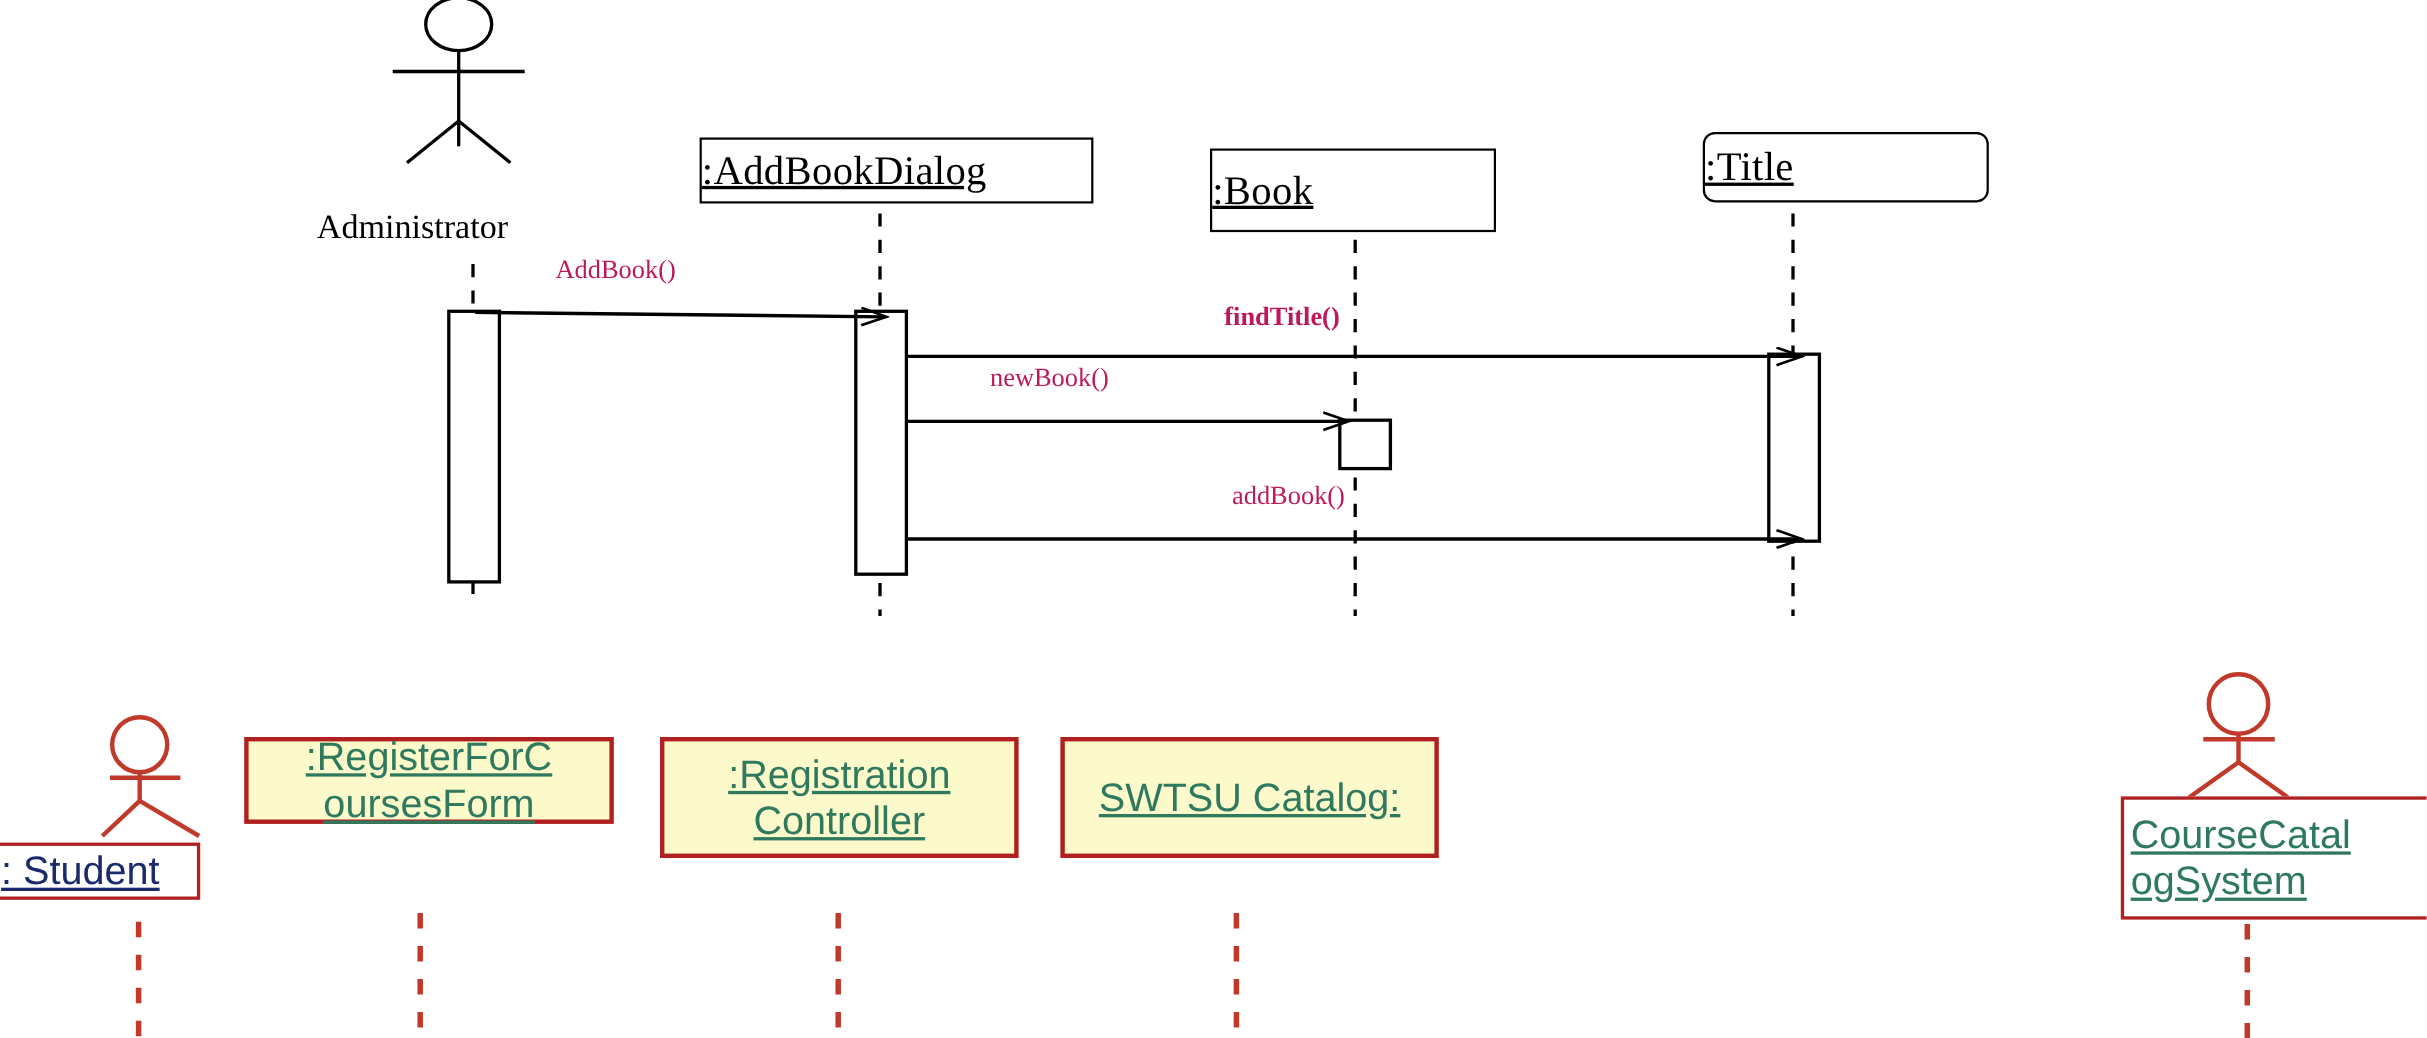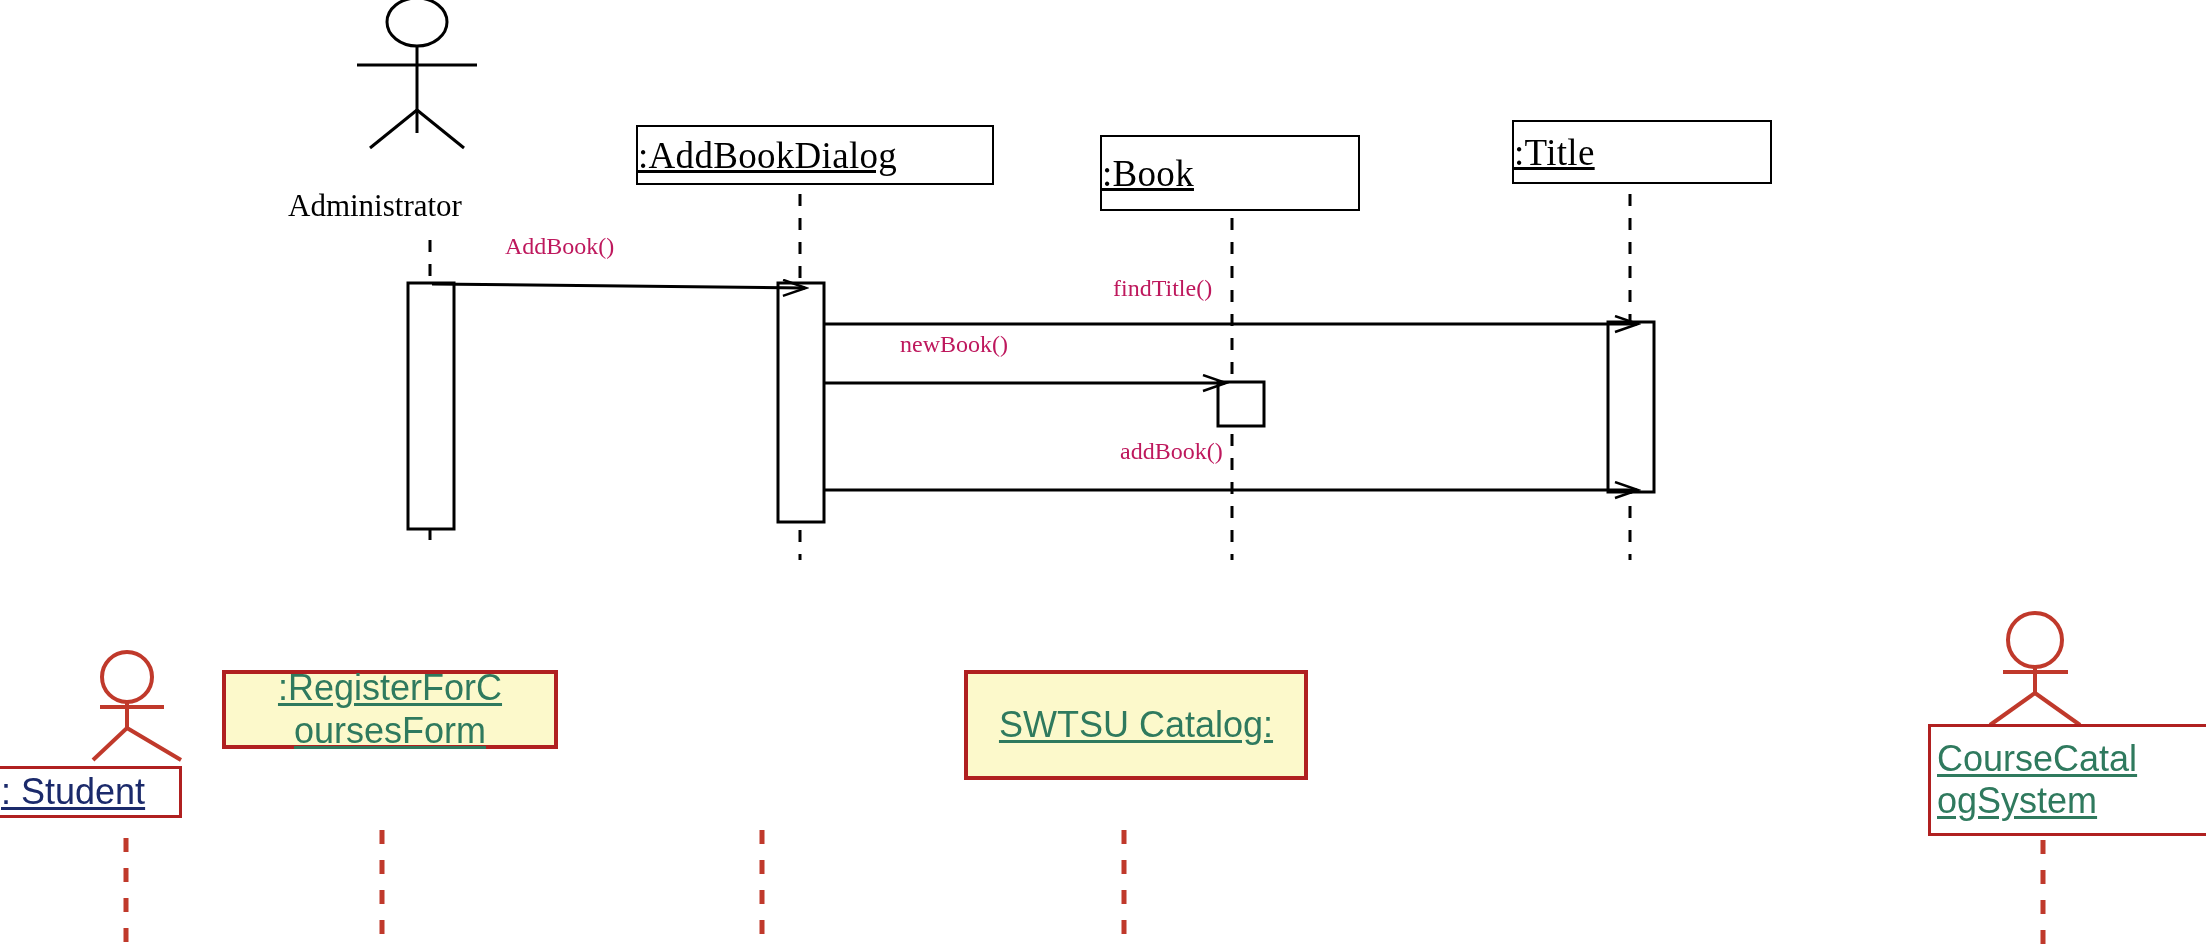--- a/index.html
+++ b/index.html
@@ -70,28 +70,28 @@
   </svg>
 
   <div class="obj-box" style="left:636px;top:125px;width:358px;height:60px;">
     <span class="obj-label">:AddBookDialog</span>
   </div>
 
   <div class="obj-box" style="left:1100px;top:135px;width:260px;height:76px;">
     <span class="obj-label">:Book</span>
   </div>
 
-  <div class="obj-box" style="left:1512px;top:120px;width:260px;height:64px;">
+  <div class="obj-box" style="left:1548px;top:120px;width:260px;height:64px;border-radius:11px;">
     <span class="obj-label">:Title</span>
   </div>
 
   <div class="actor-name" style="left:288px;top:188px;">Administrator</div>
 
   <div class="msg-label" style="left:505px;top:233px;">AddBook()</div>
-  <div class="msg-label" style="left:1113px;top:275px;">findTitle()</div>
+  <div class="msg-label" style="left:1113px;top:275px;font-weight:bold;">findTitle()</div>
   <div class="msg-label" style="left:900px;top:331px;">newBook()</div>
   <div class="msg-label" style="left:1120px;top:438px;">addBook()</div>
 
   <svg class="layer" viewBox="0 0 2206 944" xmlns="http://www.w3.org/2000/svg">
 
     <g stroke="#C0392B" stroke-width="4" fill="none">
       <ellipse cx="127" cy="677" rx="25" ry="25"></ellipse>
       <line x1="127" y1="702" x2="127" y2="728"></line>
       <line x1="100" y1="707" x2="164" y2="707"></line>
       <line x1="127" y1="728" x2="93" y2="760"></line>
@@ -119,20 +119,26 @@
     <span class="wht-label student">: Student</span>
   </div>
 
   <div class="yel-box" style="left:222px;top:670px;width:336px;height:79px;">
     <span class="yel-label">
       <span>:RegisterForC</span><br>
       <span>oursesForm</span>
     </span>
   </div>
 
+  <div class="yel-box" style="left:600px;top:670px;width:326px;height:110px;">
+    <span class="yel-label">
+      <span>:Registration</span><br>
+      <span>Controller</span>
+    </span>
+  </div>
 
   <div class="yel-box" style="left:964px;top:670px;width:344px;height:110px;">
     <span class="yel-label">SWTSU Catalog:</span>
   </div>
 
   <div class="wht-box" style="left:1928px;top:724px;width:290px;height:112px;align-items:center;">
     <span class="wht-label catalog" style="padding-left:6px;">
       <span>CourseCatal</span><br>
       <span>ogSystem</span>
     </span>

